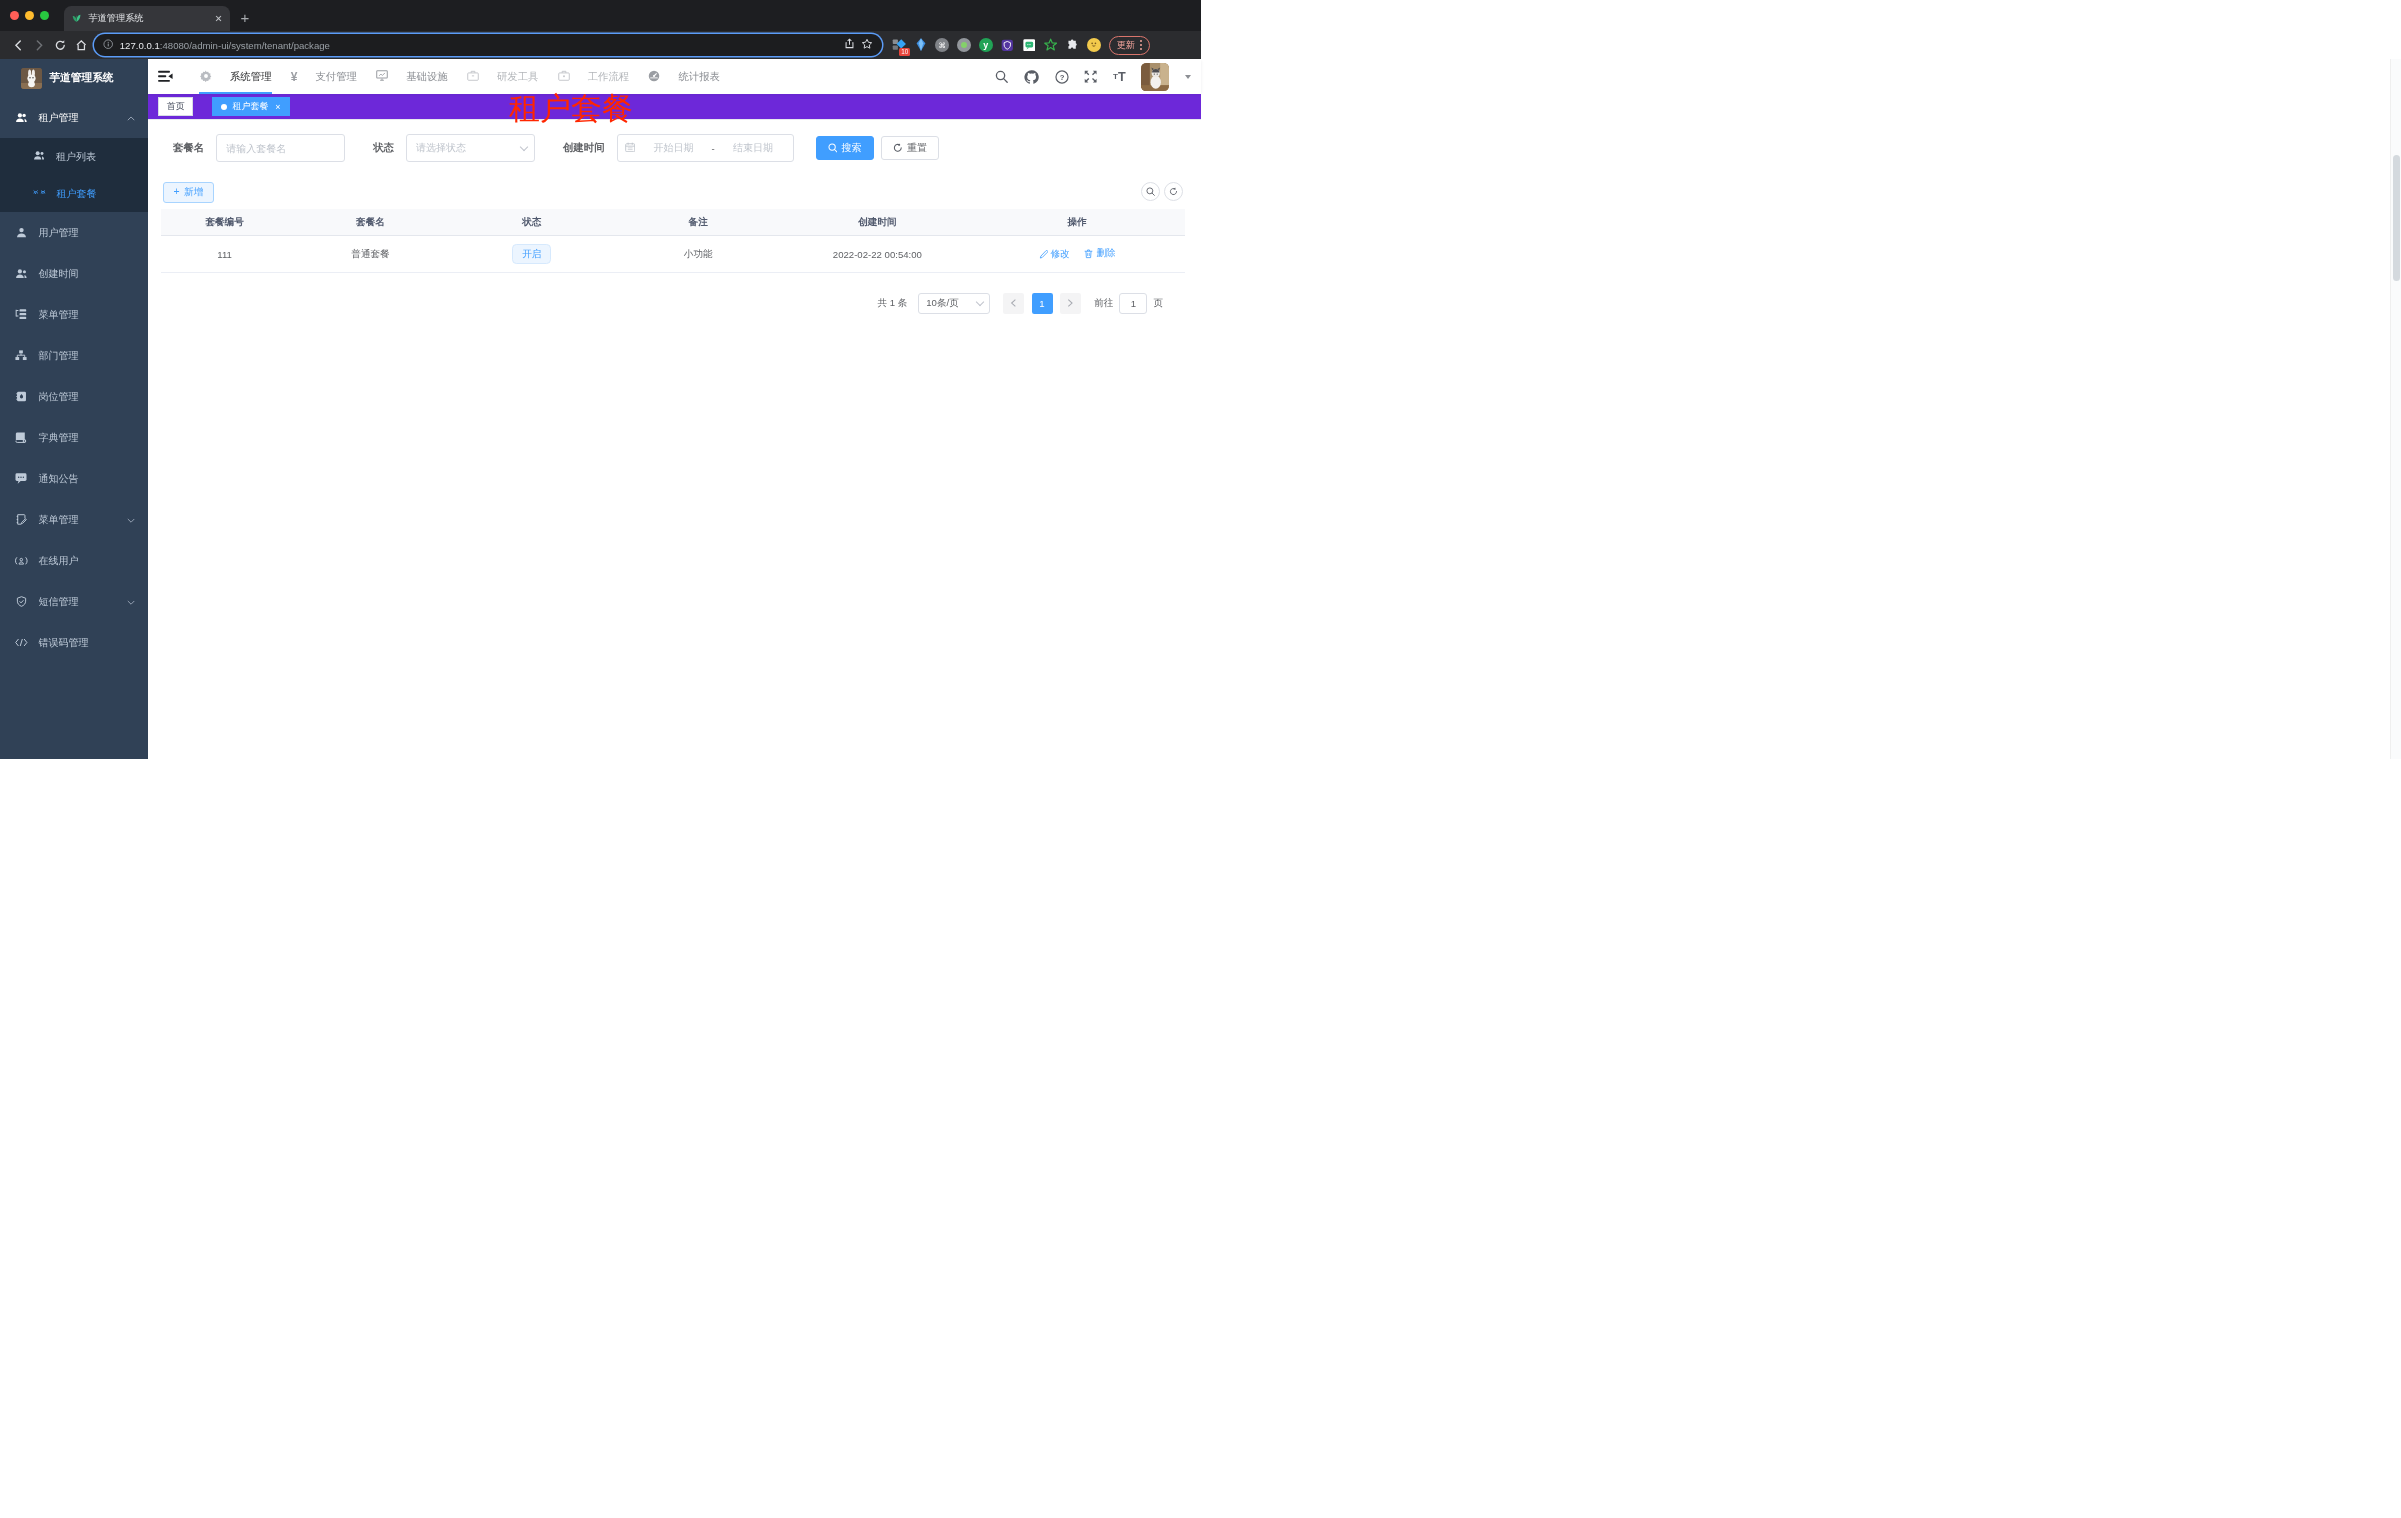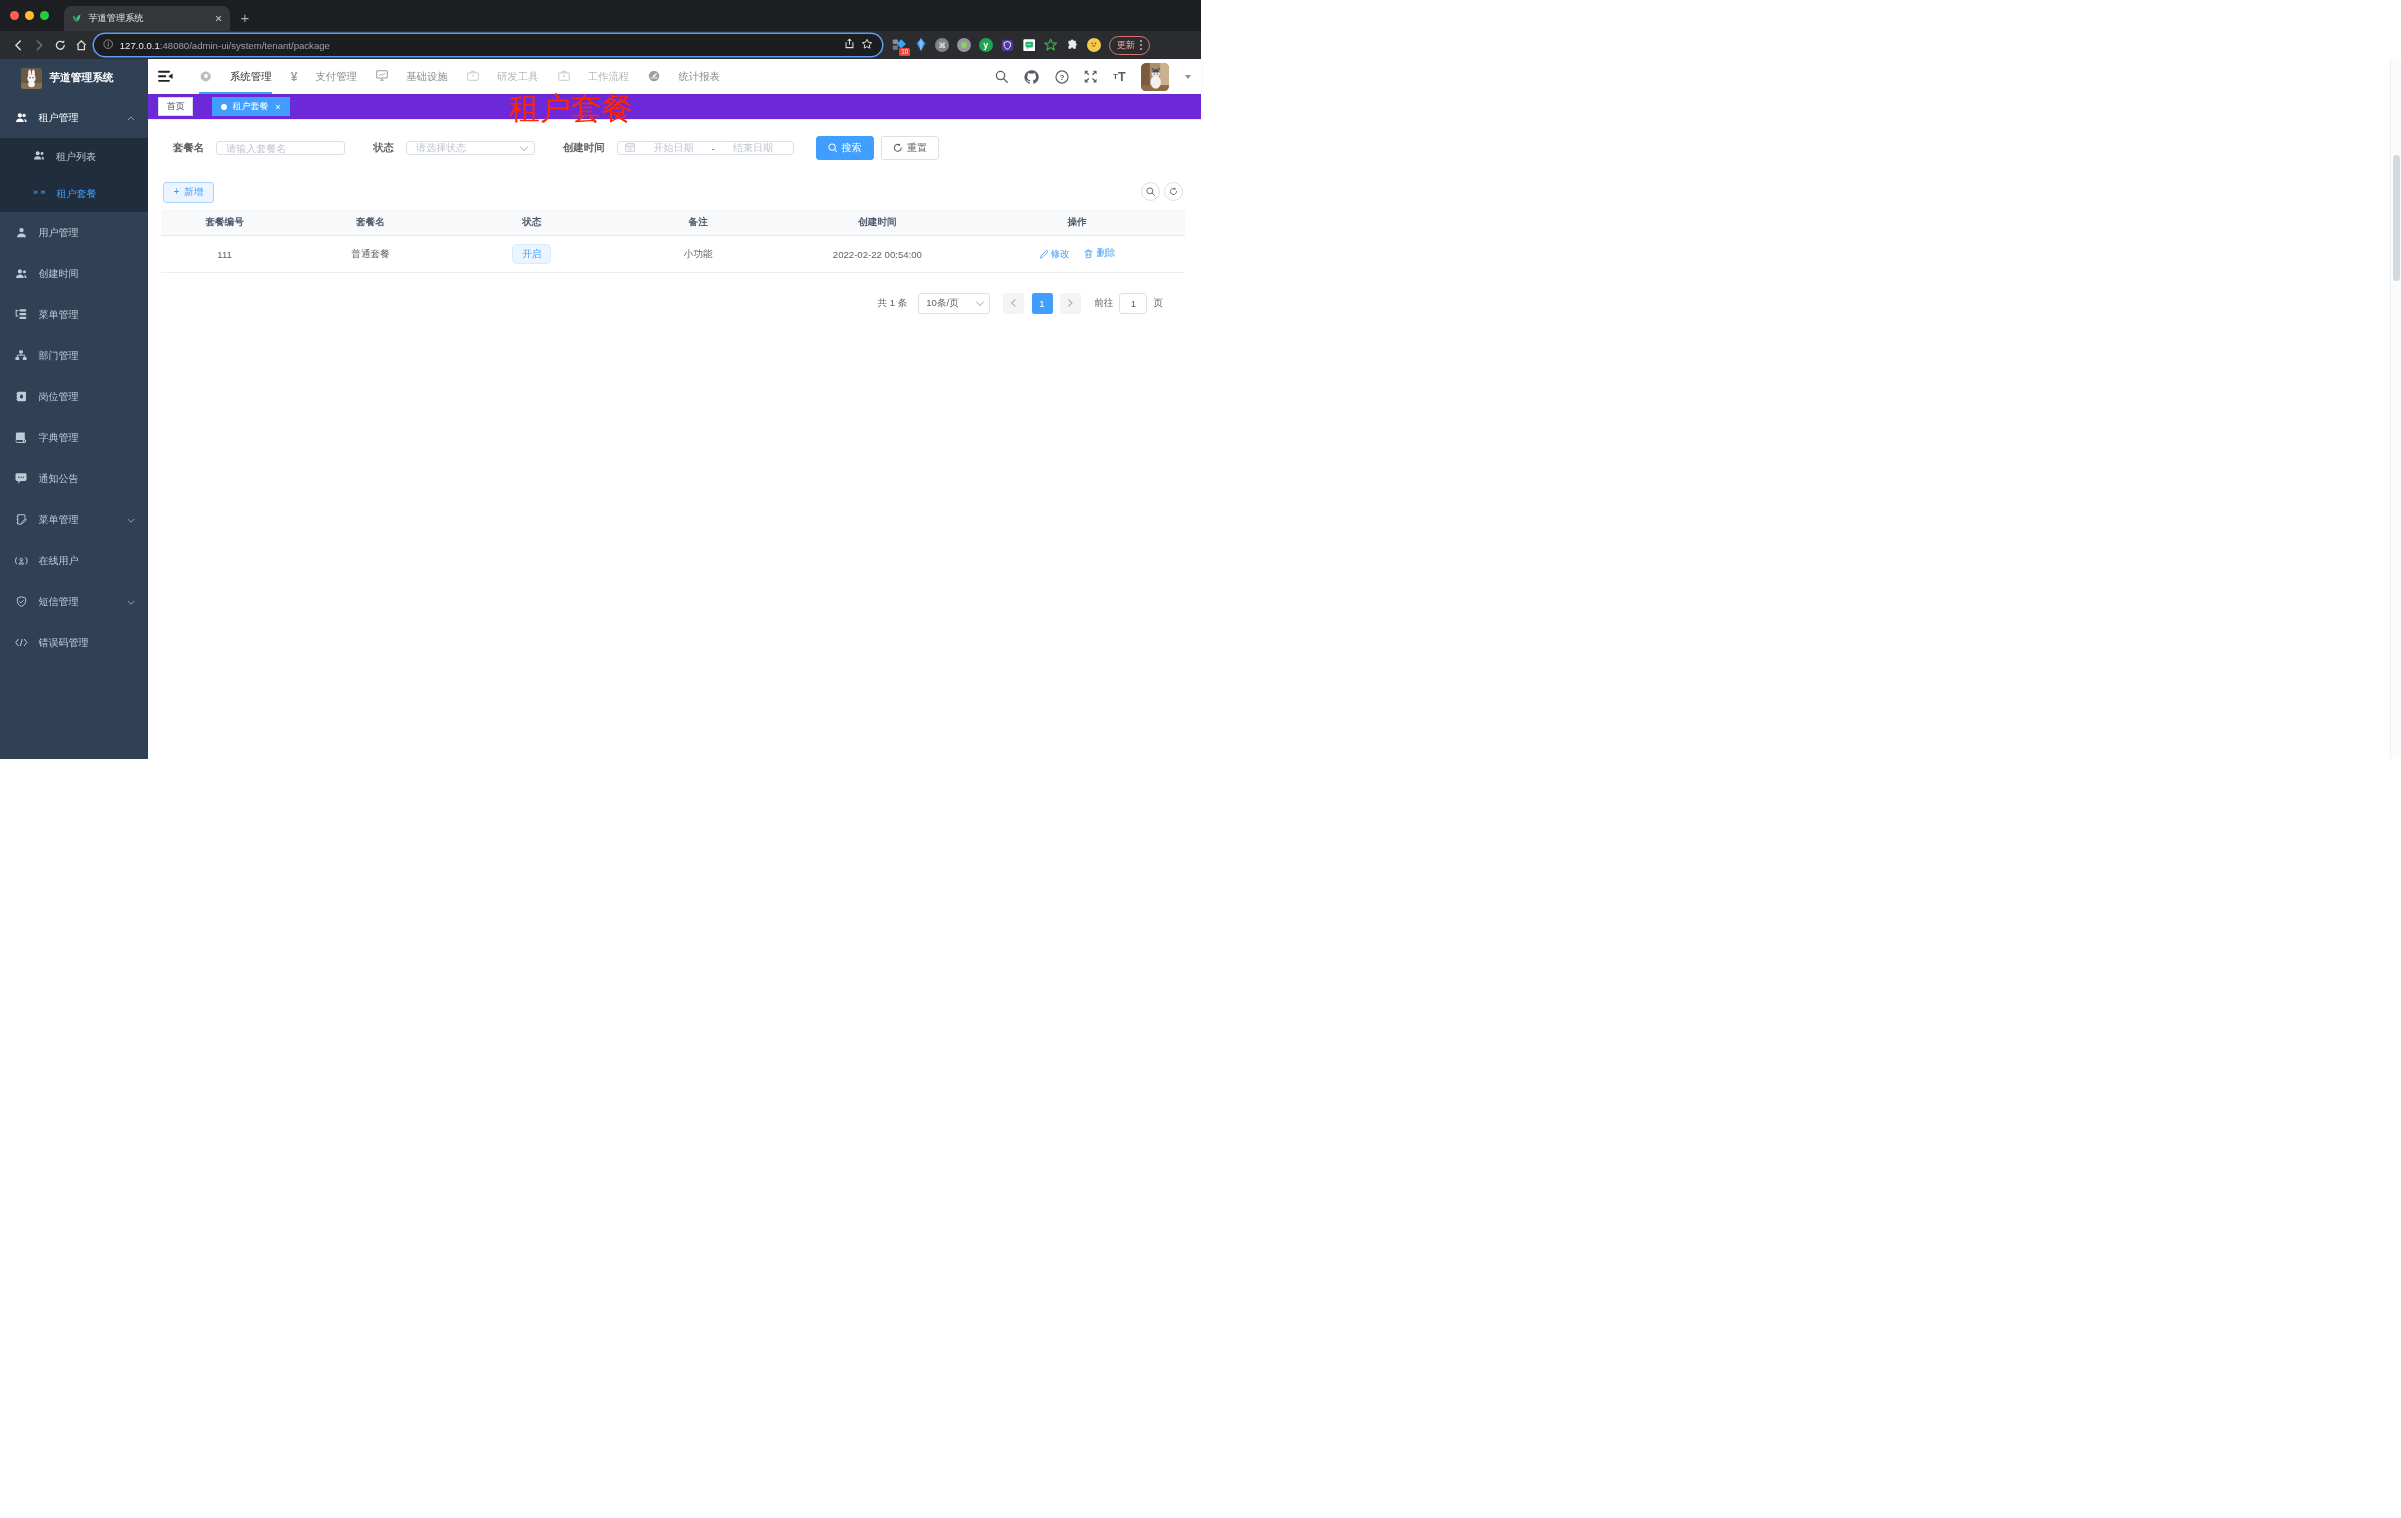--- a/index.html
+++ b/index.html
@@ -77,21 +77,21 @@
   .tag-dot { width:6px; height:6px; border-radius:50%; background:#fff; }
   .tag-x { font-size:9px; margin-left:1.5px; }
 
   .annotation { position:absolute; left:361px; top:33px; font-size:31px; color:#ff2600;
     z-index:10; line-height:1.1; white-space:nowrap; font-weight:500; }
 
   
   .filters { position:absolute; top:77px; left:25px; display:flex; align-items:center; height:24px; }
   .flabel { font-size:10.4px; font-weight:600; color:#606266; margin-right:12px; white-space:nowrap; }
   .fgroup { display:flex; align-items:center; margin-right:28px; }
-  .inp { height:14px; border:0.7px solid #dcdfe6; border-radius:3px; background:#fff; display:flex; align-items:center; }
+  .inp { height:28px; border:0.7px solid #dcdfe6; border-radius:3px; background:#fff; display:flex; align-items:center; }
   .inp input { border:none; outline:none; width:100%; height:100%; padding:0 9px; font-size:10px;
     color:#606266; background:transparent; font-family:inherit; }
   .inp input::placeholder { color:#bfc4cc; }
   .w175 { width:129px; }
   .sel { width:129px; padding:0 7.4px 0 9px; justify-content:space-between; cursor:pointer; }
   .ph { color:#bfc4cc; font-size:10px; white-space:nowrap; }
   .chev { width:6px; height:6px; border-right:1.1px solid #c0c4cc; border-bottom:1.1px solid #c0c4cc;
     transform:rotate(45deg); margin-top:-3px; }
   .daterange { width:177px; padding:0 7.4px; gap:6px; }
   .daterange .ph { flex:1; text-align:center; }

